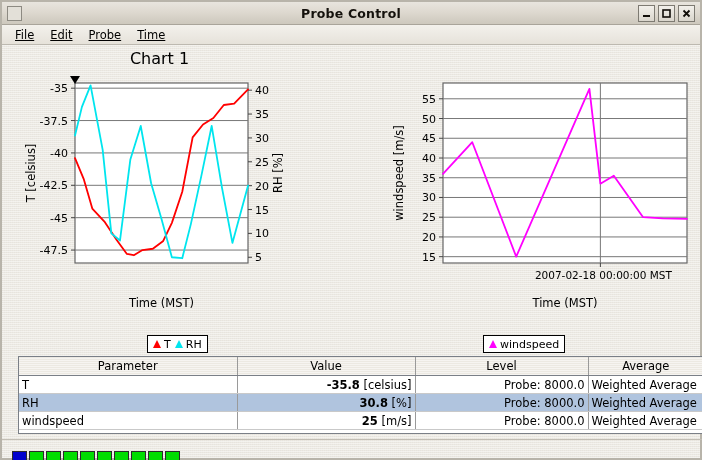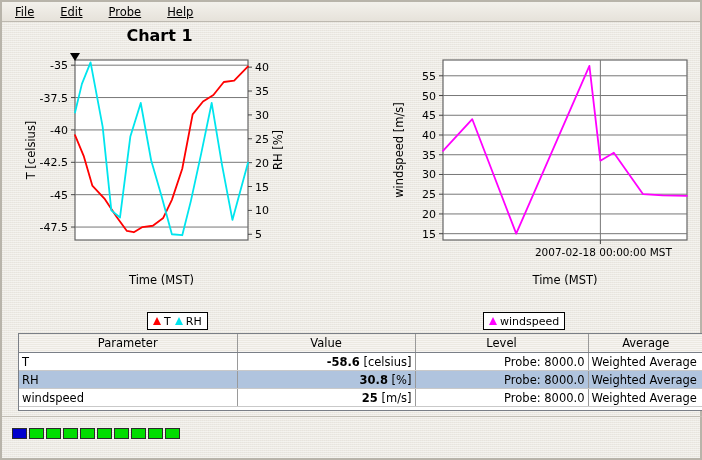--- a/index.html
+++ b/index.html
@@ -38,37 +38,37 @@
     background:linear-gradient(to bottom,#f2f0eb,#d9d5cc);
     display:flex;align-items:center;justify-content:center;
     font-size:9px;line-height:1;color:#100d08;font-weight:bold;
   }
   .tb-btn svg{display:block;}
   
   .menubar{
     height:19px;flex:0 0 19px;
     background:linear-gradient(to bottom,#f3f1ec,#e6e2da);
     border-bottom:1px solid #bdb9b0;
-    display:flex;align-items:center;padding-left:6px;gap:12px;
+    display:flex;align-items:center;padding-left:6px;gap:2px;
   }
   .menu-item{
     padding:2px 7px;font-size:11.5px;color:#000;cursor:default;
   }
   .menu-item u{text-decoration:underline;}
   
   .content{
     flex:1;position:relative;background:#ece9e2;
     background-image:
       repeating-linear-gradient(0deg,rgba(255,255,255,.45) 0 1px,transparent 1px 2px),
       repeating-linear-gradient(90deg,rgba(0,0,0,.02) 0 1px,transparent 1px 2px);
   }
   
   .chart-area{position:absolute;left:0;top:0;width:702px;height:270px;}
   .chart-title{
-    position:absolute;text-align:center;font-weight:bold;font-size:16px;color:#000;
+    position:absolute;text-align:center;font-weight:normal;font-size:16px;color:#000;
   }
   .chart-svg{position:absolute;}
   .legend{
     position:absolute;border:1px solid #000;background:#fff;
     height:16px;display:flex;align-items:center;gap:4px;padding:0 5px;
     font-size:11px;
   }
   .legend .tri{width:0;height:0;border-left:4px solid transparent;border-right:4px solid transparent;}
   
   .table-wrap{
@@ -102,26 +102,47 @@
   }
   .progress{position:absolute;left:10px;top:11px;display:flex;gap:2px;}
   .progress .blk{width:13px;height:9px;border:1px solid #2a2a2a;}
   text{font-family:"DejaVu Sans","Liberation Sans",sans-serif;}
 </style>
 </head>
 <body>
 
 <div class="window">
 
+  <div class="titlebar">
+    <div class="tb-icon"></div>
+    <div class="tb-title">Probe Control</div>
+    <div class="tb-buttons">
+      <div class="tb-btn">
+        <svg width="9" height="9" viewBox="0 0 9 9">
+            <rect x="1" y="6" width="7" height="2" fill="#100d08"></rect>
+          </svg>
+      </div>
+      <div class="tb-btn">
+        <svg width="9" height="9" viewBox="0 0 9 9">
+            <rect x="1" y="1" width="7" height="7" fill="none" stroke="#100d08" stroke-width="1.6"></rect>
+          </svg>
+      </div>
+      <div class="tb-btn">
+        <svg width="9" height="9" viewBox="0 0 9 9">
+            <path d="M1.5 1.5 L7.5 7.5 M7.5 1.5 L1.5 7.5" stroke="#100d08" stroke-width="1.8"></path>
+          </svg>
+      </div>
+    </div>
+  </div>
 
   <div class="menubar">
     <div class="menu-item"><u>File</u></div>
     <div class="menu-item"><u>Edit</u></div>
     <div class="menu-item"><u>Probe</u></div>
-    <div class="menu-item"><u>Help</u></div>
+    <div class="menu-item"><u>Time</u></div>
   </div>
 
   <div class="content">
 
     <div class="chart-area">
 
       <div class="chart-title" style="left:60px;top:4px;width:195px;">Chart 1</div>
 
       <svg class="chart-svg" id="chart1" width="290" height="240" style="left:8px;top:26px;">
           <rect x="65" y="12" width="173" height="180" fill="#ffffff" stroke="#666666" stroke-width="1.2"></rect>
@@ -233,21 +254,21 @@
           <tr>
             <th>Parameter</th>
             <th>Value</th>
             <th>Level</th>
             <th>Average</th>
           </tr>
         </thead>
         <tbody id="table-body">
             <tr>
               <td class="c-param">T</td>
-              <td class="c-value"><span class="val-num">-58.6</span> <span class="val-unit">[celsius]</span></td>
+              <td class="c-value"><span class="val-num">-35.8</span> <span class="val-unit">[celsius]</span></td>
               <td class="c-level">Probe: 8000.0</td>
               <td class="c-samp">Weighted Average</td>
             </tr>
             <tr class="sel">
               <td class="c-param">RH</td>
               <td class="c-value"><span class="val-num">30.8</span> <span class="val-unit">[%]</span></td>
               <td class="c-level">Probe: 8000.0</td>
               <td class="c-samp">Weighted Average</td>
             </tr>
             <tr>

